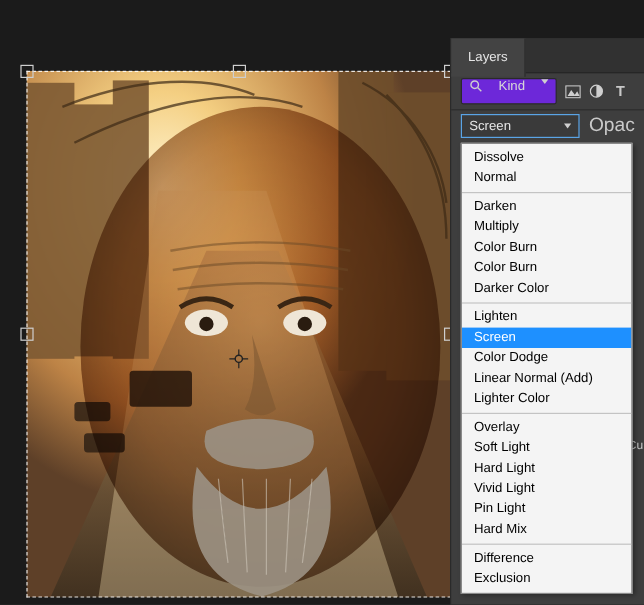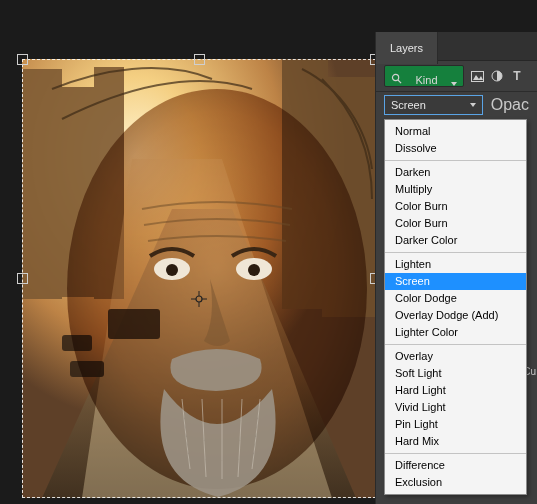--- a/index.html
+++ b/index.html
@@ -5,21 +5,21 @@
   html,body{margin:0;padding:0;width:537px;height:504px;background:#1b1b1b;font-family:"Segoe UI",Tahoma,Arial,sans-serif;font-size:11px;color:#d4d4d4;overflow:hidden;position:relative}
   .canvas{position:absolute;left:22px;top:59px;width:354px;height:439px;}
   .canvas-img{position:absolute;left:0;top:0;width:354px;height:439px;overflow:hidden;}
   .sel{position:absolute;border:1px dashed rgba(255,255,255,.85);pointer-events:none}
   .sel.outer{left:0;top:0;right:0;bottom:0}
   .handle{position:absolute;width:9px;height:9px;border:1px solid #cfcfcf;background:transparent}
   .panel{position:absolute;right:0;top:32px;width:161px;bottom:0;background:#3e3e3e;border-left:1px solid #2a2a2a;}
   .tab-bar{height:28px;background:#313131;display:flex;align-items:stretch;border-bottom:1px solid #262626}
   .tab{padding:16px 14px;display:flex;align-items:center;font-size:11px;color:#e6e6e6;background:#434343;border-right:1px solid #2a2a2a}
   .filter-row{height:30px;display:flex;align-items:center;padding:0 8px;gap:6px;border-bottom:1px solid #2c2c2c}
-  .kind-select{height:20px;width:66px;background:#15803d;border:1px solid #2a2a2a;border-radius:2px;display:flex;align-items:flex-end;padding:0 6px;color:#d8d8d8;cursor:pointer;justify-content:space-between}
+  .kind-select{height:20px;width:66px;background:#6d28d9;border:1px solid #2a2a2a;border-radius:2px;display:flex;align-items:flex-start;padding:0 6px;color:#d8d8d8;cursor:pointer;justify-content:space-between}
   .filter-ico{width:14px;height:14px;display:flex;align-items:center;justify-content:center;color:#c8c8c8}
   .mode-row{height:26px;display:flex;align-items:center;padding:0 8px;gap:8px}
   .mode-select{width:124px;height:18px;background:#3a3a3a;border:1px solid #5aa4e6;color:#e6e6e6;display:flex;align-items:center;justify-content:space-between;padding:0 6px;cursor:pointer}
   .opac-label{font-size:16px;color:#c9c9c9}
   .dropdown{position:absolute;left:384px;top:119px;width:141px;background:#f4f4f4;border:1px solid #8a8a8a;box-shadow:2px 2px 4px rgba(0,0,0,.35);color:#000;font-size:11px;line-height:15px;z-index:5}
   .dd-group{padding:3px 0;border-bottom:1px solid #c3c3c3}
   .dd-group:last-child{border-bottom:none}
   .dd-item{padding:1px 10px;cursor:pointer}
   .dd-item.selected{background:#1e90ff;color:#fff}
   .chev{width:0;height:0;border-left:3px solid transparent;border-right:3px solid transparent;border-top:4px solid #cfcfcf;display:inline-block}
@@ -168,35 +168,35 @@
     <div class="mode-select">
       <span>Screen</span>
       <span class="chev"></span>
     </div>
     <span class="opac-label">Opac</span>
   </div>
 </div>
 
 <div class="dropdown" id="dd">
     <div class="dd-group">
+      <div class="dd-item">Dissolve</div>
       <div class="dd-item">Normal</div>
-      <div class="dd-item">Dissolve</div>
     </div>
     <div class="dd-group">
       <div class="dd-item">Darken</div>
       <div class="dd-item">Multiply</div>
       <div class="dd-item">Color Burn</div>
       <div class="dd-item">Color Burn</div>
       <div class="dd-item">Darker Color</div>
     </div>
     <div class="dd-group">
       <div class="dd-item">Lighten</div>
       <div class="dd-item selected">Screen</div>
       <div class="dd-item">Color Dodge</div>
-      <div class="dd-item">Overlay Dodge (Add)</div>
+      <div class="dd-item">Linear Normal (Add)</div>
       <div class="dd-item">Lighter Color</div>
     </div>
     <div class="dd-group">
       <div class="dd-item">Overlay</div>
       <div class="dd-item">Soft Light</div>
       <div class="dd-item">Hard Light</div>
       <div class="dd-item">Vivid Light</div>
       <div class="dd-item">Pin Light</div>
       <div class="dd-item">Hard Mix</div>
     </div>

